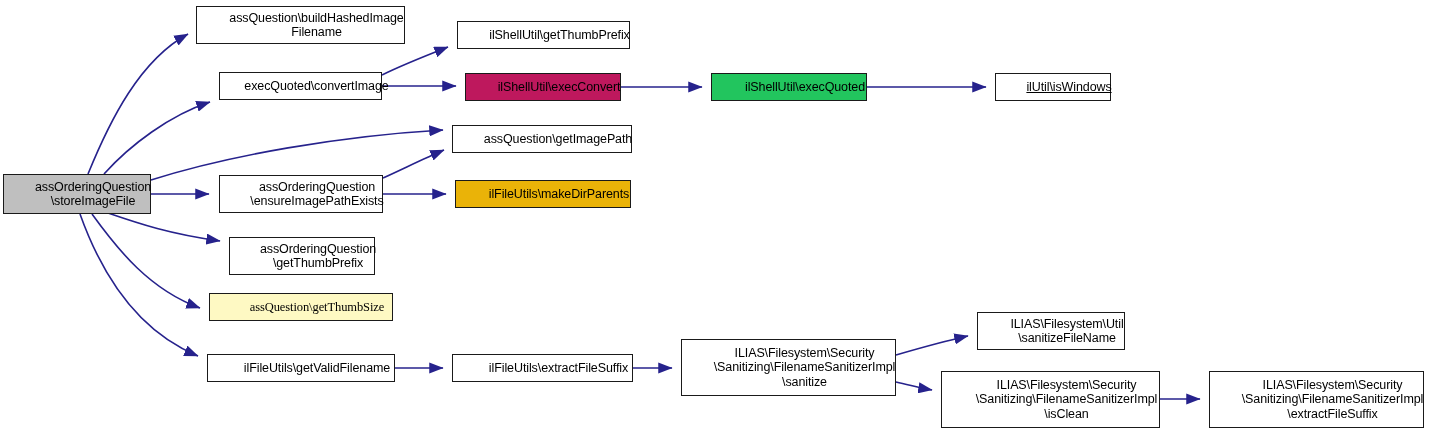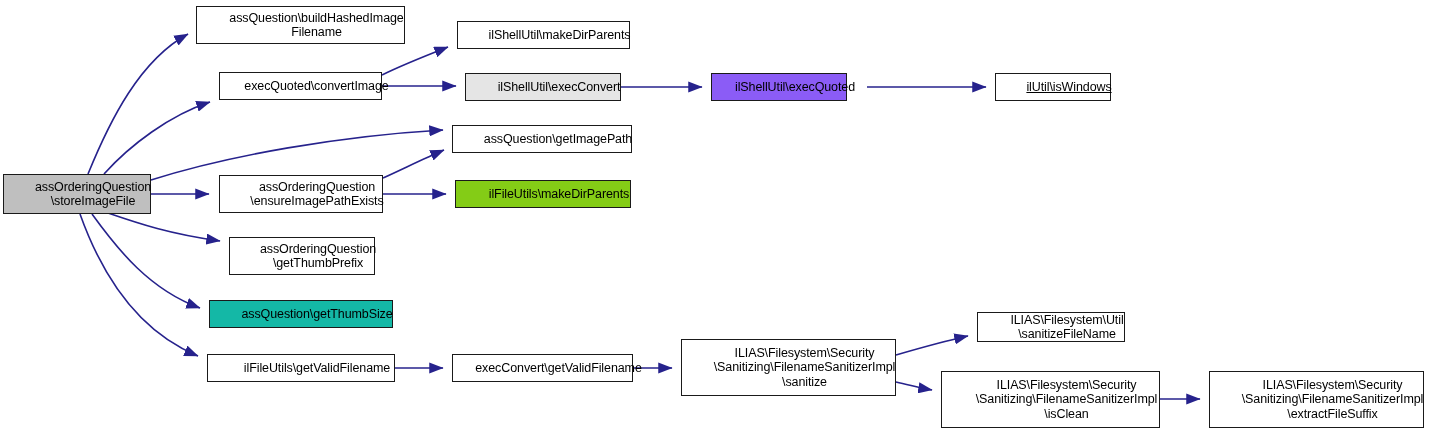--- a/index.html
+++ b/index.html
@@ -78,37 +78,37 @@
         <path d="M 1160,399 L 1200,399" stroke="#26228c" marker-end="url(#arrow)"></path>
       </g>
   </svg>
 
   <div id="node-layer">
       <div class="node current" style="left: 3px; top: 174px; width: 148px; height: 40px; background: rgb(191, 191, 191); border-color: rgb(26, 26, 26);">assOrderingQuestion
 \storeImageFile</div>
       <div class="node" style="left: 196px; top: 6px; width: 209px; height: 38px; background: rgb(255, 255, 255); border-color: rgb(26, 26, 26);">assQuestion\buildHashedImage
 Filename</div>
       <div class="node" style="left: 219px; top: 72px; width: 163px; height: 28px; background: rgb(255, 255, 255); border-color: rgb(26, 26, 26);">execQuoted\convertImage</div>
-      <div class="node" style="left: 457px; top: 21px; width: 173px; height: 28px; background: rgb(255, 255, 255); border-color: rgb(26, 26, 26);">ilShellUtil\makeDirParents</div>
-      <div class="node" style="left: 465px; top: 73px; width: 156px; height: 28px; background: #e5e5e5; border-color: rgb(26, 26, 26);">ilShellUtil\execConvert</div>
-      <div class="node" style="left: 711px; top: 73px; width: 136px; height: 28px; background: #8b5cf6; border-color: rgb(26, 26, 26);">ilShellUtil\execQuoted</div>
+      <div class="node" style="left: 457px; top: 21px; width: 173px; height: 28px; background: rgb(255, 255, 255); border-color: rgb(26, 26, 26);">ilShellUtil\getThumbPrefix</div>
+      <div class="node" style="left: 465px; top: 73px; width: 156px; height: 28px; background: #be185d; border-color: rgb(26, 26, 26);">ilShellUtil\execConvert</div>
+      <div class="node" style="left: 711px; top: 73px; width: 156px; height: 28px; background: #22c55e; border-color: rgb(26, 26, 26);">ilShellUtil\execQuoted</div>
       <div class="node" style="left: 995px; top: 73px; width: 116px; height: 28px; background: rgb(255, 255, 255); border-color: rgb(26, 26, 26); text-decoration: underline;">ilUtil\isWindows</div>
       <div class="node" style="left: 452px; top: 125px; width: 180px; height: 28px; background: rgb(255, 255, 255); border-color: rgb(26, 26, 26);">assQuestion\getImagePath</div>
       <div class="node" style="left: 219px; top: 175px; width: 164px; height: 38px; background: rgb(255, 255, 255); border-color: rgb(26, 26, 26);">assOrderingQuestion
 \ensureImagePathExists</div>
-      <div class="node" style="left: 455px; top: 180px; width: 176px; height: 28px; background: #84cc16; border-color: rgb(26, 26, 26);">ilFileUtils\makeDirParents</div>
+      <div class="node" style="left: 455px; top: 180px; width: 176px; height: 28px; background: #eab308; border-color: rgb(26, 26, 26);">ilFileUtils\makeDirParents</div>
       <div class="node" style="left: 229px; top: 237px; width: 146px; height: 38px; background: rgb(255, 255, 255); border-color: rgb(26, 26, 26);">assOrderingQuestion
 \getThumbPrefix</div>
-      <div class="node" style="left: 209px; top: 300px; width: 184px; height: 28px; background: #14b8a6; border-color: rgb(26, 26, 26);">assQuestion\getThumbSize</div>
+      <div class="node" style="left: 209px; top: 293px; width: 184px; height: 28px; background: #fef9c3; border-color: rgb(26, 26, 26); font-family: Liberation Serif, serif;">assQuestion\getThumbSize</div>
       <div class="node" style="left: 207px; top: 354px; width: 188px; height: 28px; background: rgb(255, 255, 255); border-color: rgb(26, 26, 26);">ilFileUtils\getValidFilename</div>
-      <div class="node" style="left: 452px; top: 354px; width: 181px; height: 28px; background: rgb(255, 255, 255); border-color: rgb(26, 26, 26);">execConvert\getValidFilename</div>
+      <div class="node" style="left: 452px; top: 354px; width: 181px; height: 28px; background: rgb(255, 255, 255); border-color: rgb(26, 26, 26);">ilFileUtils\extractFileSuffix</div>
       <div class="node" style="left: 681px; top: 339px; width: 215px; height: 57px; background: rgb(255, 255, 255); border-color: rgb(26, 26, 26);">ILIAS\Filesystem\Security
 \Sanitizing\FilenameSanitizerImpl
 \sanitize</div>
-      <div class="node" style="left: 977px; top: 312px; width: 148px; height: 30px; background: rgb(255, 255, 255); border-color: rgb(26, 26, 26);">ILIAS\Filesystem\Util
+      <div class="node" style="left: 977px; top: 312px; width: 148px; height: 38px; background: rgb(255, 255, 255); border-color: rgb(26, 26, 26);">ILIAS\Filesystem\Util
 \sanitizeFileName</div>
       <div class="node" style="left: 941px; top: 371px; width: 219px; height: 57px; background: rgb(255, 255, 255); border-color: rgb(26, 26, 26);">ILIAS\Filesystem\Security
 \Sanitizing\FilenameSanitizerImpl
 \isClean</div>
       <div class="node" style="left: 1209px; top: 371px; width: 215px; height: 57px; background: rgb(255, 255, 255); border-color: rgb(26, 26, 26);">ILIAS\Filesystem\Security
 \Sanitizing\FilenameSanitizerImpl
 \extractFileSuffix</div>
     </div>
 
 </div>

